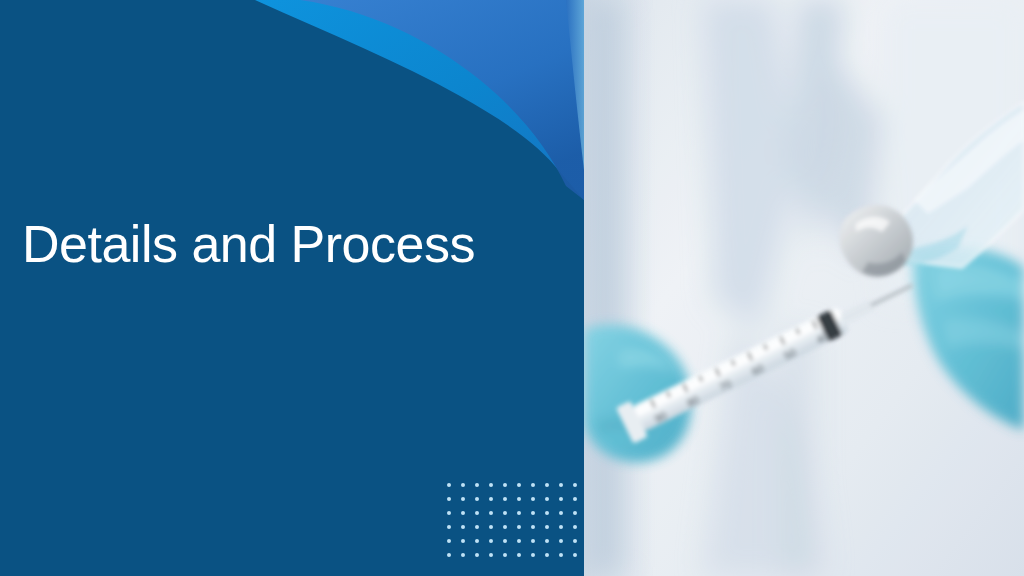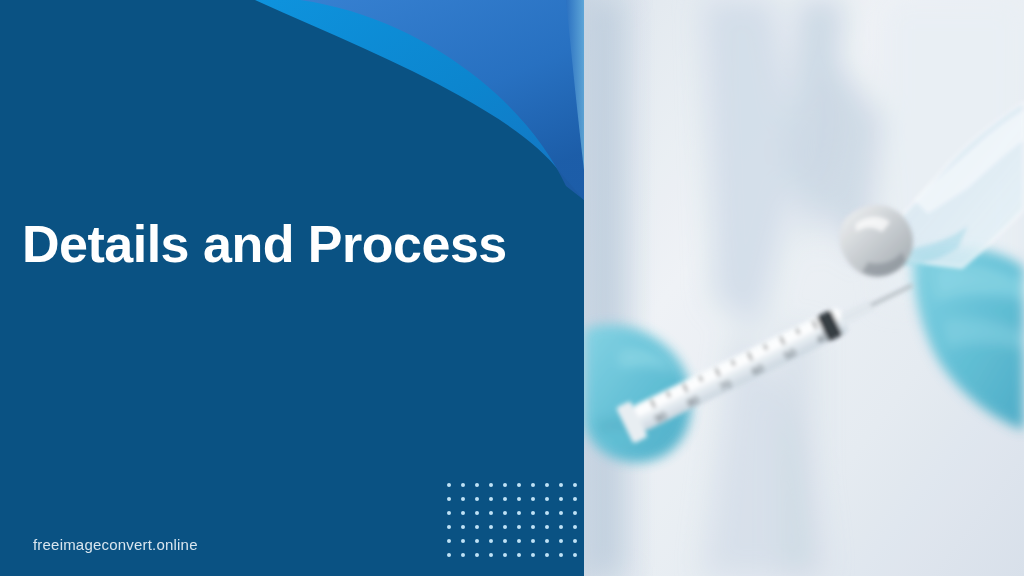--- a/index.html
+++ b/index.html
@@ -23,21 +23,21 @@
   #wave-decor{position:absolute;left:0;top:0;width:584px;height:200px;}
 
   
   #title-block{
     position:absolute;left:22px;top:212px;width:495px;
     text-align:center;
   }
   .title-line{
     color:#ffffff;
     font-size:52px;
-    font-weight:bold;
+    font-weight:normal;
     line-height:64px;
     letter-spacing:-0.5px;
     white-space:nowrap;
   }
   .title-line.first{text-align:left;}
   .title-line.second{text-align:center;}
 
   
   #dot-grid{
     position:absolute;left:447px;top:483px;
@@ -154,21 +154,20 @@
         <div class="dot" style="left: 28px; top: 70px; width: 4px; height: 4px; background: rgb(191, 226, 245);"></div>
         <div class="dot" style="left: 42px; top: 70px; width: 4px; height: 4px; background: rgb(191, 226, 245);"></div>
         <div class="dot" style="left: 56px; top: 70px; width: 4px; height: 4px; background: rgb(191, 226, 245);"></div>
         <div class="dot" style="left: 70px; top: 70px; width: 4px; height: 4px; background: rgb(191, 226, 245);"></div>
         <div class="dot" style="left: 84px; top: 70px; width: 4px; height: 4px; background: rgb(191, 226, 245);"></div>
         <div class="dot" style="left: 98px; top: 70px; width: 4px; height: 4px; background: rgb(191, 226, 245);"></div>
         <div class="dot" style="left: 112px; top: 70px; width: 4px; height: 4px; background: rgb(191, 226, 245);"></div>
         <div class="dot" style="left: 126px; top: 70px; width: 4px; height: 4px; background: rgb(191, 226, 245);"></div>
       </div>
 
-    <div id="watermark">freeimageconvert.online</div>
   </div>
 
   <div id="photo">
     <svg viewBox="0 0 440 576" preserveAspectRatio="none">
       <defs>
         <linearGradient id="coat" x1="0" y1="0" x2="1" y2="1">
           <stop offset="0%" stop-color="#dfe6ee"></stop>
           <stop offset="35%" stop-color="#eef2f6"></stop>
           <stop offset="70%" stop-color="#e4eaf1"></stop>
           <stop offset="100%" stop-color="#d6dfe9"></stop>

